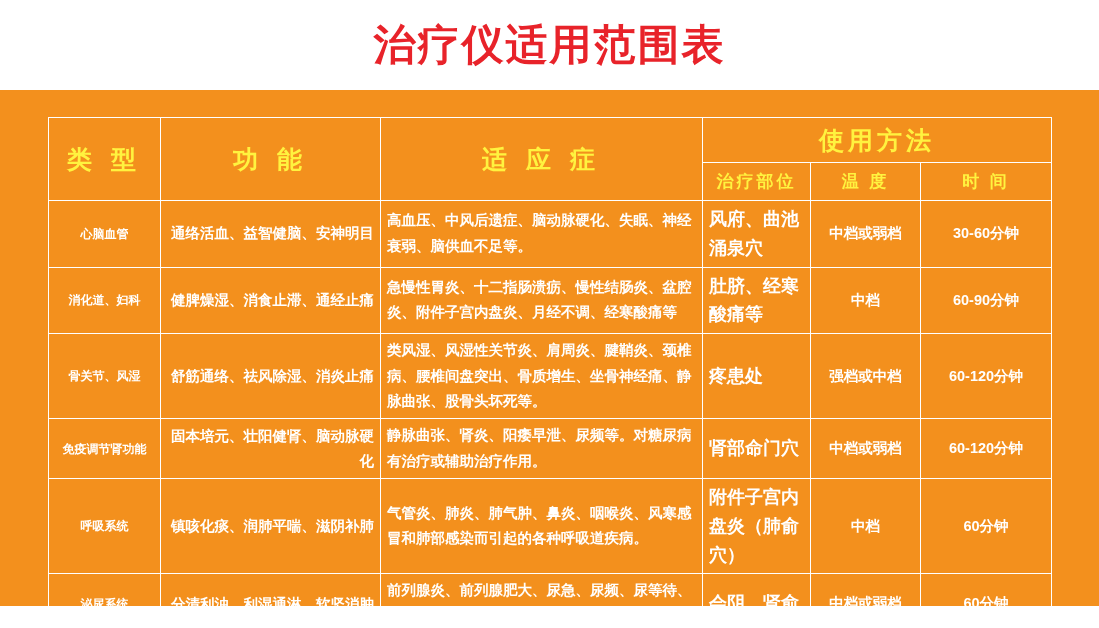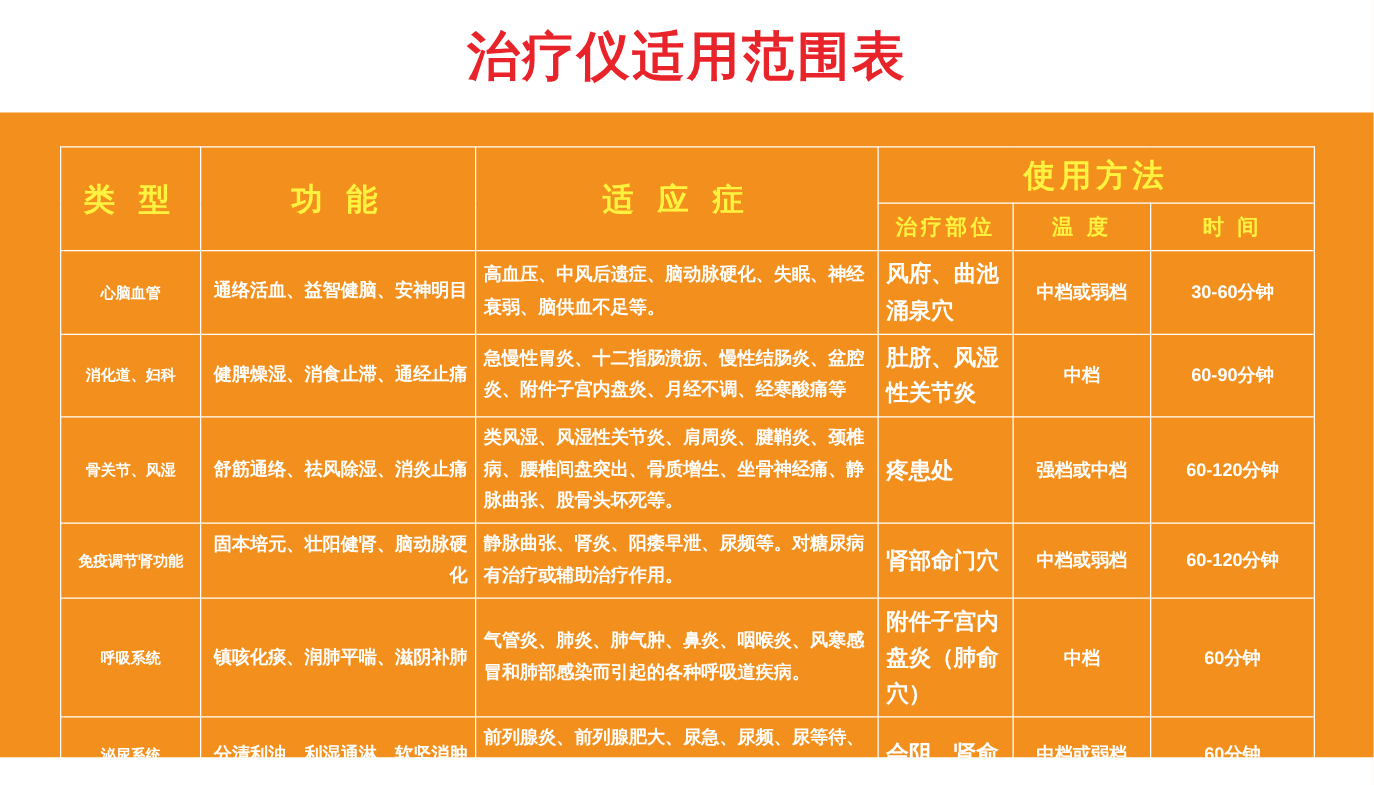--- a/index.html
+++ b/index.html
@@ -173,21 +173,21 @@
         <td class="cell-func">通络活血、益智健脑、安神明目</td>
         <td class="cell-indic">高血压、中风后遗症、脑动脉硬化、失眠、神经衰弱、脑供血不足等。</td>
         <td class="cell-site">风府、曲池涌泉穴</td>
         <td class="cell-temp">中档或弱档</td>
         <td class="cell-time">30-60分钟</td>
       </tr>
       <tr class="data-row">
         <td class="cell-type">消化道、妇科</td>
         <td class="cell-func">健脾燥湿、消食止滞、通经止痛</td>
         <td class="cell-indic">急慢性胃炎、十二指肠溃疬、慢性结肠炎、盆腔炎、附件子宫内盘炎、月经不调、经寒酸痛等</td>
-        <td class="cell-site">肚脐、风湿性关节炎</td>
+        <td class="cell-site">肚脐、经寒酸痛等</td>
         <td class="cell-temp">中档</td>
         <td class="cell-time">60-90分钟</td>
       </tr>
       <tr class="row-tall">
         <td class="cell-type">骨关节、风湿</td>
         <td class="cell-func">舒筋通络、祛风除湿、消炎止痛</td>
         <td class="cell-indic">类风湿、风湿性关节炎、肩周炎、腱鞘炎、颈椎病、腰椎间盘突出、骨质增生、坐骨神经痛、静脉曲张、股骨头坏死等。</td>
         <td class="cell-site">疼患处</td>
         <td class="cell-temp">强档或中档</td>
         <td class="cell-time">60-120分钟</td>

